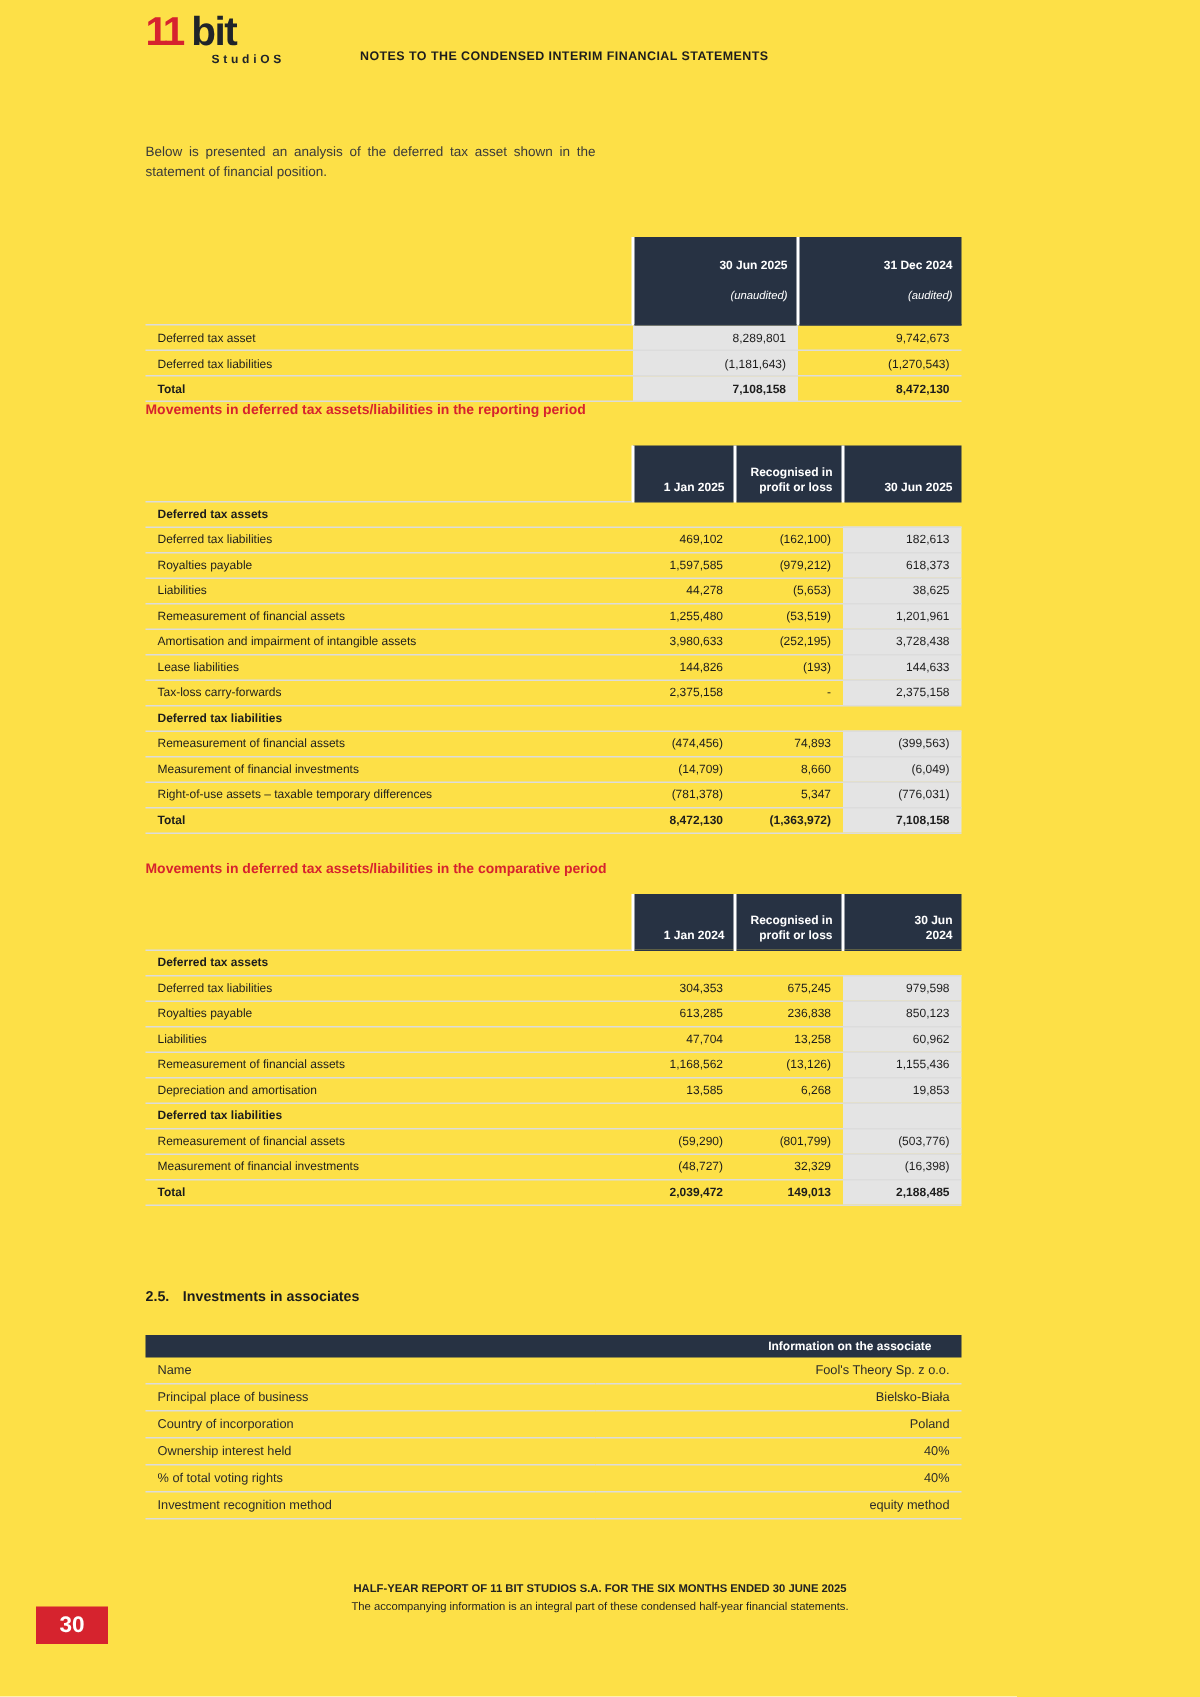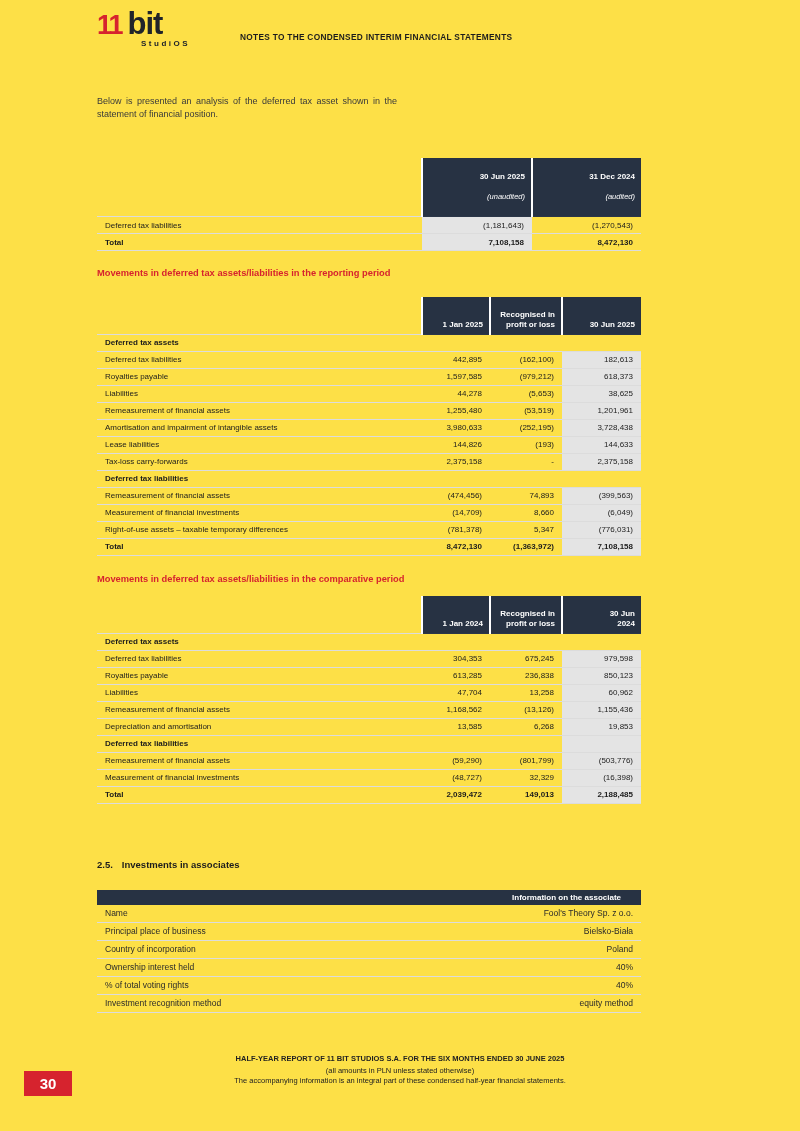--- a/index.html
+++ b/index.html
@@ -15,21 +15,21 @@
   .page{
     position:relative; width:800px; height:1131px; background:#fde047;
     font-family:"Liberation Sans", sans-serif; color:var(--ink);
     overflow:hidden; margin:0 auto;
   }
 
   
   .logo{ position:absolute; left:97px; top:8px; line-height:1; }
   .logo-row{ display:flex; align-items:flex-end; }
   .logo-11{ font-size:27px; font-weight:800; color:var(--red); letter-spacing:-2px; }
-  .logo-bit{ font-size:31px; font-weight:800; color:#20242a; margin-left:6px; letter-spacing:-1px; }
+  .logo-bit{ font-size:27px; font-weight:800; color:#20242a; margin-left:6px; letter-spacing:-1px; }
   .logo-studios{ font-size:8px; font-weight:700; letter-spacing:2.5px; color:#20242a; margin:1px 0 0 44px; }
   .doc-title{ position:absolute; left:240px; top:32px; font-size:8.3px; font-weight:700; letter-spacing:.3px; }
 
   .intro{ position:absolute; left:97px; top:95px; width:300px; font-size:9px; line-height:13px; text-align:justify; color:#3a3a3a; }
 
   .red{ color:var(--red); font-size:9.3px; font-weight:700; position:absolute; left:97px; }
   .h-red1{ top:268px; }
   .h-red2{ top:574px; }
 
   
@@ -100,20 +100,25 @@
           <div class="sub">(unaudited)</div>
         </th>
         <th class="dark">
           <div>31 Dec 2024</div>
           <div class="sub">(audited)</div>
         </th>
       </tr>
     </thead>
     <tbody>
         <tr class="r-data">
+          <td class="cell lbl">Deferred tax asset</td>
+          <td class="cell num c0">8,289,801</td>
+          <td class="cell num c1">9,742,673</td>
+        </tr>
+        <tr class="r-data">
           <td class="cell lbl">Deferred tax liabilities</td>
           <td class="cell num c0">(1,181,643)</td>
           <td class="cell num c1">(1,270,543)</td>
         </tr>
         <tr class="r-total">
           <td class="cell lbl">Total</td>
           <td class="cell num c0">7,108,158</td>
           <td class="cell num c1">8,472,130</td>
         </tr>
       </tbody>
@@ -138,21 +143,21 @@
     </thead>
     <tbody>
         <tr class="r-section">
           <td class="cell lbl">Deferred tax assets</td>
           <td class="cell num c0 noshade"></td>
           <td class="cell num c1 noshade"></td>
           <td class="cell num c2 noshade"></td>
         </tr>
         <tr class="r-data">
           <td class="cell lbl">Deferred tax liabilities</td>
-          <td class="cell num c0">442,895</td>
+          <td class="cell num c0">469,102</td>
           <td class="cell num c1">(162,100)</td>
           <td class="cell num c2">182,613</td>
         </tr>
         <tr class="r-data">
           <td class="cell lbl">Royalties payable</td>
           <td class="cell num c0">1,597,585</td>
           <td class="cell num c1">(979,212)</td>
           <td class="cell num c2">618,373</td>
         </tr>
         <tr class="r-data">
@@ -341,17 +346,16 @@
         </tr>
       </tbody>
   </table>
 
   <div class="pagebox">
     <span>30</span>
   </div>
 
   <div class="footer-text">
     <div class="f-bold">HALF-YEAR REPORT OF 11 BIT STUDIOS S.A. FOR THE SIX MONTHS ENDED 30 JUNE 2025</div>
-    <div>(all amounts in PLN unless stated otherwise)</div>
     <div>The accompanying information is an integral part of these condensed half-year financial statements.</div>
   </div>
 
 </div>
 
 </body></html>

